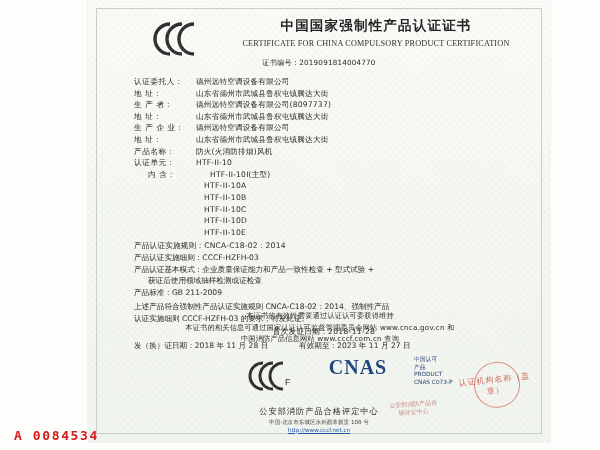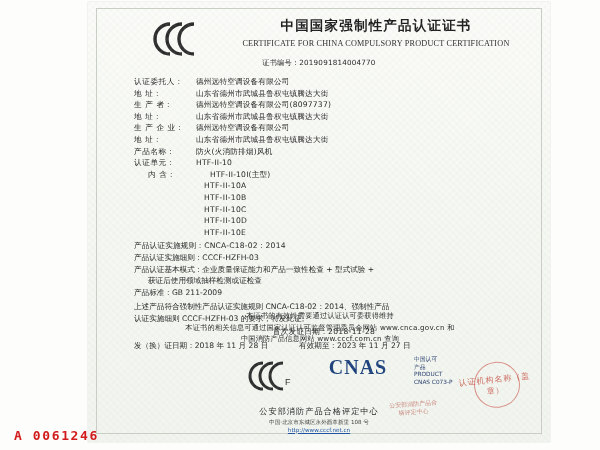--- a/index.html
+++ b/index.html
@@ -432,14 +432,14 @@
 
     <div class="authority">公安部消防产品合格评定中心</div>
     <div class="authority-sub">
       <div>中国·北京市东城区永外西革新里 108 号</div>
       <div class="authority-url">http://www.cccf.net.cn</div>
     </div>
     <div class="bottom-seal">公安部消防产品合格评定中心</div>
 
   </div>
 
-  <div class="serial">A 0061246</div>
+  <div class="serial">A 0084534</div>
 </div>
 
 </body></html>

